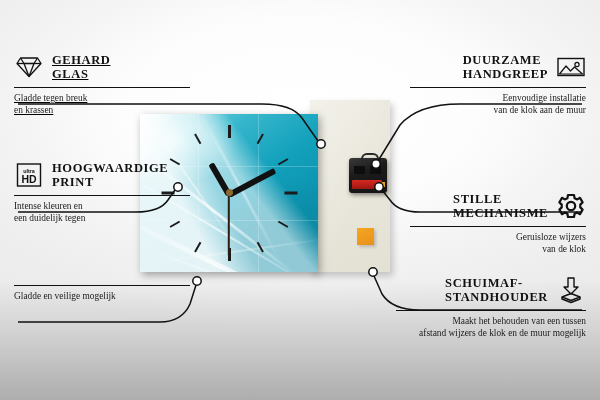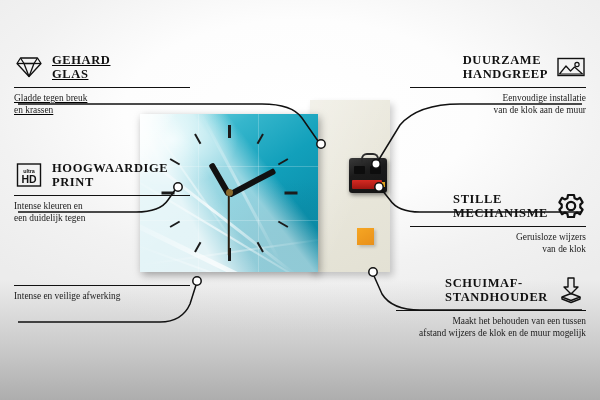--- a/index.html
+++ b/index.html
@@ -216,21 +216,21 @@
     <div class="rule"></div>
     <div class="sub">
       <span>Intense kleuren en</span><br>
       <span>een duidelijk tegen</span>
     </div>
   </div>
 
   <div class="feat" id="f-edge">
     <div class="rule"></div>
     <div class="sub">
-      <span>Intense en veilige afwerking</span>
+      <span>Gladde en veilige mogelijk</span>
     </div>
   </div>
 
   <div class="feat right" id="f-grip">
     <div class="head">
       <span class="ic">
         <svg width="30" height="24" viewBox="0 0 30 24">
           <rect x="2" y="3.5" width="26" height="17" fill="none" stroke="#111" stroke-width="1.4"></rect>
           <circle cx="21" cy="9.5" r="2.1" fill="none" stroke="#111" stroke-width="1.2"></circle>
           <path d="M3.5,19 L10,11 L14.5,16 L18.5,12 L26.5,19 Z" fill="none" stroke="#111" stroke-width="1.2" stroke-linejoin="round"></path>

